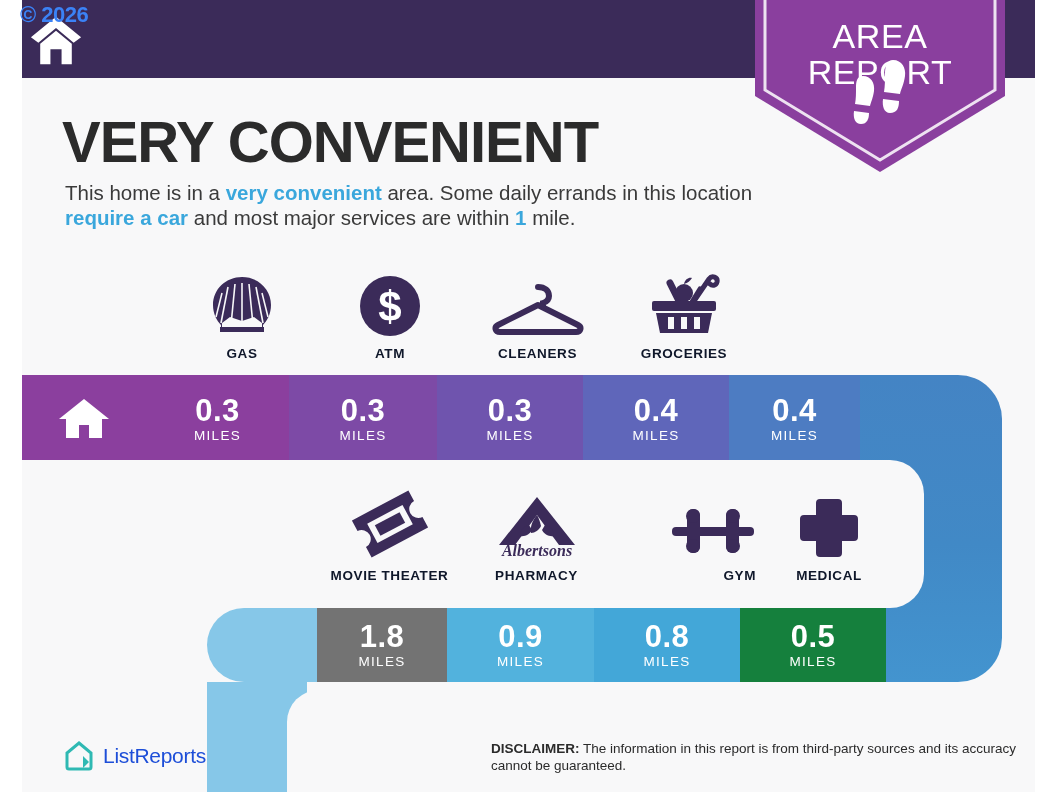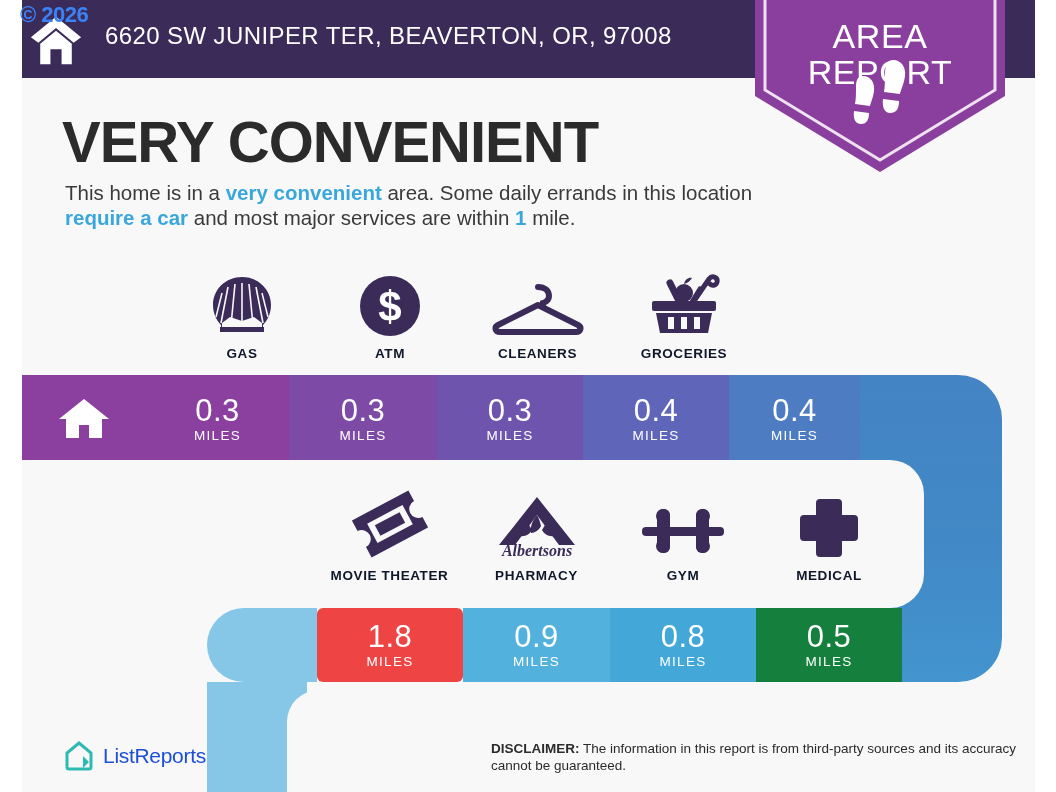--- a/index.html
+++ b/index.html
@@ -105,21 +105,21 @@
 
   .bottom-tail{
     position:absolute;left:185px;top:682px;width:100px;height:110px;
     background:#86c7e8;z-index:3;
   }
   .footer-card{
     position:absolute;left:265px;top:690px;width:770px;height:102px;
     background:#f8f8f9;border-top-left-radius:32px;z-index:5;
   }
 
-  .val{font-size:31px;line-height:31px;font-weight:400;letter-spacing:.5px;}
+  .val{font-size:31px;line-height:31px;font-weight:700;letter-spacing:.5px;}
   .unit{font-size:13.5px;letter-spacing:1.3px;margin-top:2px;}
 
   
   .icons-row{position:absolute;z-index:6;display:flex;}
   .icon-cell{
     display:flex;flex-direction:column;align-items:center;justify-content:flex-end;
   }
   .icon-glyph{height:64px;display:flex;align-items:flex-end;justify-content:center;}
   .icon-label{
     margin-top:9px;font-size:13.5px;font-weight:bold;color:#0f172a;
@@ -176,21 +176,21 @@
           <span class="unit">MILES</span>
         </div>
       </div>
 
       <div class="white-cut"></div>
 
       <div class="bottom-tail"></div>
 
       <div class="row2">
         <div class="row2-lead" style="background:#86c7e8;height:74px;"></div>
-        <div class="seg" style="width:146px;background:#ef4444;border-radius:6px;">
+        <div class="seg" style="width:130px;background:#737373;">
           <span class="val">1.8</span>
           <span class="unit">MILES</span>
         </div>
         <div class="seg" style="width:147px;background:#52b2dd;">
           <span class="val">0.9</span>
           <span class="unit">MILES</span>
         </div>
         <div class="seg" style="width:146px;background:#43a7d8;">
           <span class="val">0.8</span>
           <span class="unit">MILES</span>
@@ -279,21 +279,21 @@
           <svg width="96" height="66" viewBox="0 0 96 66">
             <path d="M48 4 L86 52 L70 52 L48 22 L26 52 L10 52 Z" fill="#3b2b59"></path>
             <path d="M48 22 c-5 6 -7 12 -6 18 c4 0 8 -3 10 -7 c-1 -4 -2 -8 -4 -11 Z" fill="#3b2b59"></path>
             <path d="M40 32 c-6 2 -9 6 -9 11 c5 1 10 -2 12 -6 Z" fill="#3b2b59"></path>
             <path d="M56 32 c6 2 9 6 9 11 c-5 1 -10 -2 -12 -6 Z" fill="#3b2b59"></path>
             <text x="48" y="63" text-anchor="middle" fill="#3b2b59" font-size="16" font-weight="bold" font-family="Liberation Serif, serif" font-style="italic">Albertsons</text>
           </svg>
         </span>
         <span class="icon-label">PHARMACY</span>
       </div>
-      <div class="icon-cell" style="width:146px;">
+      <div class="icon-cell" style="width:146px;align-items:flex-end;">
         <span class="icon-glyph">
           <svg width="86" height="56" viewBox="0 0 86 56">
             <rect x="2" y="24" width="82" height="9" rx="4" fill="#3b2b59"></rect>
             <rect x="17" y="6" width="13" height="44" rx="6" fill="#3b2b59"></rect>
             <rect x="56" y="6" width="13" height="44" rx="6" fill="#3b2b59"></rect>
             <circle cx="23" cy="13" r="7" fill="#3b2b59"></circle>
             <circle cx="23" cy="43" r="7" fill="#3b2b59"></circle>
             <circle cx="63" cy="13" r="7" fill="#3b2b59"></circle>
             <circle cx="63" cy="43" r="7" fill="#3b2b59"></circle>
           </svg>
@@ -328,21 +328,20 @@
     <div class="subhead">
       <span>This home is in a </span><b>very convenient</b><span> area. Some daily errands in this location </span><b>require a car</b><span> and most major services are within </span><b>1</b><span> mile.</span>
     </div>
   </div>
 
   <div class="header-bar"></div>
   <svg class="header-house" viewBox="0 0 56 56">
     <path d="M28 3 L55 25 L47 31 L28 15 L9 31 L1 25 Z" fill="#ffffff"></path>
     <path d="M28 18 L45 32 L45 54 L34 54 L34 38 L22 38 L22 54 L11 54 L11 32 Z" fill="#ffffff"></path>
   </svg>
-  <div class="header-address">6620 SW JUNIPER TER, BEAVERTON, OR, 97008</div>
 
   <div class="badge">
     <svg width="250" height="228" viewBox="0 0 250 228">
       <path d="M0 0 L250 0 L250 140 L125 216 L0 140 Z" fill="#8a3f9e"></path>
       <path d="M10 0 L10 134 L125 204 L240 134 L240 0" fill="none" stroke="#ffffff" stroke-width="3" opacity="0.85"></path>
       <g fill="#ffffff">
         <path d="M108 120 c8 0 12 7 11 15 c-1 7 -3 11 -4 15 l-15 -2 c1 -5 1 -11 1 -16 c0 -7 1 -12 7 -12 Z"></path>
         <path d="M99 155 l15 2 c0 6 -2 11 -8 11 c-6 0 -8 -6 -7 -13 Z"></path>
         <path d="M138 104 c9 0 13 8 12 16 c-1 8 -4 13 -5 18 l-16 -2 c1 -6 1 -12 1 -18 c0 -8 2 -14 8 -14 Z"></path>
         <path d="M128 143 l16 2 c0 7 -2 12 -9 12 c-6 0 -8 -7 -7 -14 Z"></path>

